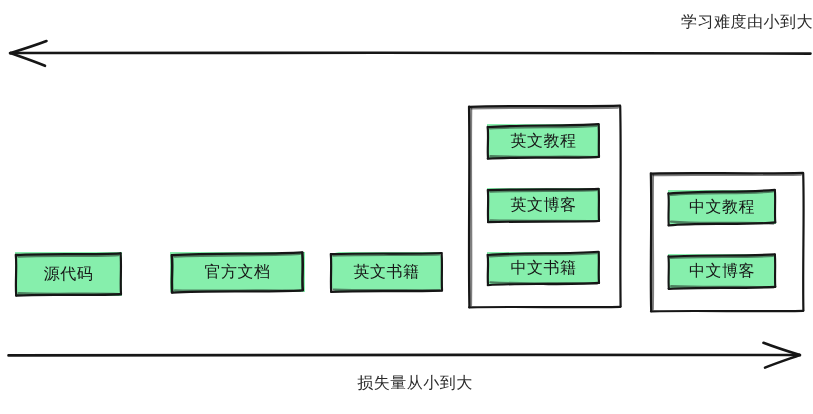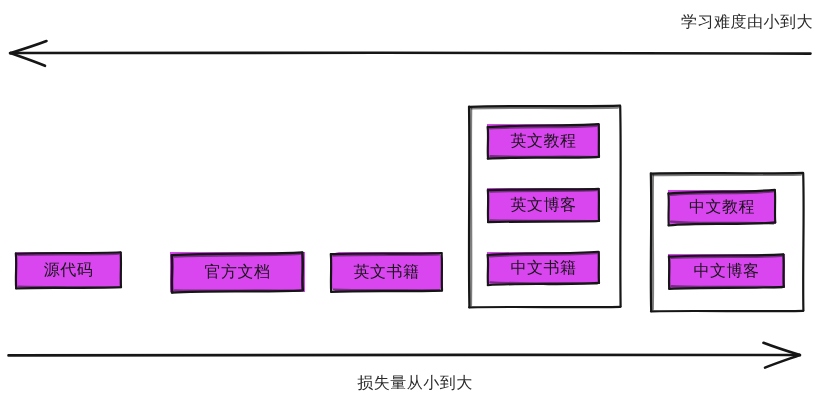--- a/index.html
+++ b/index.html
@@ -42,21 +42,21 @@
     left: 17px;
     right: 0;
     top: 375px;
     text-align: center;
   }
 
   
   .node {
     position: absolute;
     box-sizing: border-box;
-    background: #d946ef;
+    background: #86efac;
     display: flex;
     align-items: center;
     justify-content: center;
   }
   .node .node-label {
     font-size: 16px;
     line-height: 1;
     color: #161616;
     white-space: nowrap;
     letter-spacing: 0.5px;
@@ -130,21 +130,21 @@
       <path d="M7.4 7.6 C 48 6.2, 105 8.2, 159.0 6.8"></path>
       <path d="M159.2 7.0 C 160.4 45, 158.6 100, 159.4 144.6"></path>
       <path d="M159.2 144.8 C 110 146.0, 55 144.2, 7.0 145.4"></path>
       <path d="M7.2 145.2 C 6.0 105, 8.0 50, 6.8 7.4"></path>
       <path d="M9.4 9.2 C 50 8.0, 106 9.8, 157.0 8.6" opacity="0.55"></path>
       <path d="M9.0 9.0 C 8.2 50, 9.6 105, 8.8 143.2" opacity="0.55"></path>
     </g>
   </svg>
 </div>
 
-<div class="node" id="node-source-code" style="left: 15px; top: 252px; width: 107px; height: 36px;">
+<div class="node" id="node-source-code" style="left: 15px; top: 252px; width: 107px; height: 44px;">
   <svg class="sketch" viewBox="0 0 119 52" preserveAspectRatio="none" aria-hidden="true">
     <g fill="none" stroke="#161616" stroke-width="2.2" stroke-linecap="round" stroke-linejoin="round">
       <path d="M7.2 8.4 C 40 6.6, 80 8.4, 111.5 6.8"></path>
       <path d="M111.6 7.0 C 112.6 18, 111.2 34, 112.0 44.6"></path>
       <path d="M112.0 44.8 C 78 46.4, 40 44.4, 7.0 46.0"></path>
       <path d="M7.2 45.8 C 6.2 34, 8.0 19, 6.8 8.2"></path>
       <path d="M9.2 9.8 C 42 8.2, 82 10.0, 109.5 8.4" opacity="0.5"></path>
       <path d="M9.6 43.9 C 44 45.2, 82 43.6, 110.0 44.8" opacity="0.5"></path>
     </g>
   </svg>
@@ -228,21 +228,21 @@
       <path d="M117.6 6.0 C 118.4 16, 117.2 29, 118.0 38.2"></path>
       <path d="M118.0 38.4 C 82 41.6, 42 38.2, 6.8 41.4"></path>
       <path d="M7.0 41.2 C 6.2 29, 7.8 18, 6.6 9.4"></path>
       <path d="M9.0 11.0 C 44 7.8, 86 10.6, 115.5 7.4" opacity="0.5"></path>
       <path d="M9.4 37.7 C 46 40.6, 86 37.4, 116.0 39.6" opacity="0.5"></path>
     </g>
   </svg>
   <span class="node-label">中文教程</span>
 </div>
 
-<div class="node" id="node-chinese-blog" style="left: 668px; top: 254px; width: 117px; height: 34px;">
+<div class="node" id="node-chinese-blog" style="left: 668px; top: 254px; width: 108px; height: 34px;">
   <svg class="sketch" viewBox="0 0 125 46" preserveAspectRatio="none" aria-hidden="true">
     <g fill="none" stroke="#161616" stroke-width="2.2" stroke-linecap="round" stroke-linejoin="round">
       <path d="M7.1 8.6 C 42 6.6, 84 8.4, 117.5 6.4"></path>
       <path d="M117.6 6.6 C 118.4 16, 117.3 29, 118.0 38.6"></path>
       <path d="M118.0 38.8 C 82 40.8, 42 38.8, 6.9 40.8"></path>
       <path d="M7.1 40.6 C 6.3 29, 7.8 18, 6.7 8.4"></path>
       <path d="M9.1 10.0 C 44 8.2, 86 9.8, 115.5 8.0" opacity="0.5"></path>
       <path d="M9.5 38.1 C 46 39.8, 86 38.0, 116.0 39.4" opacity="0.5"></path>
     </g>
   </svg>

